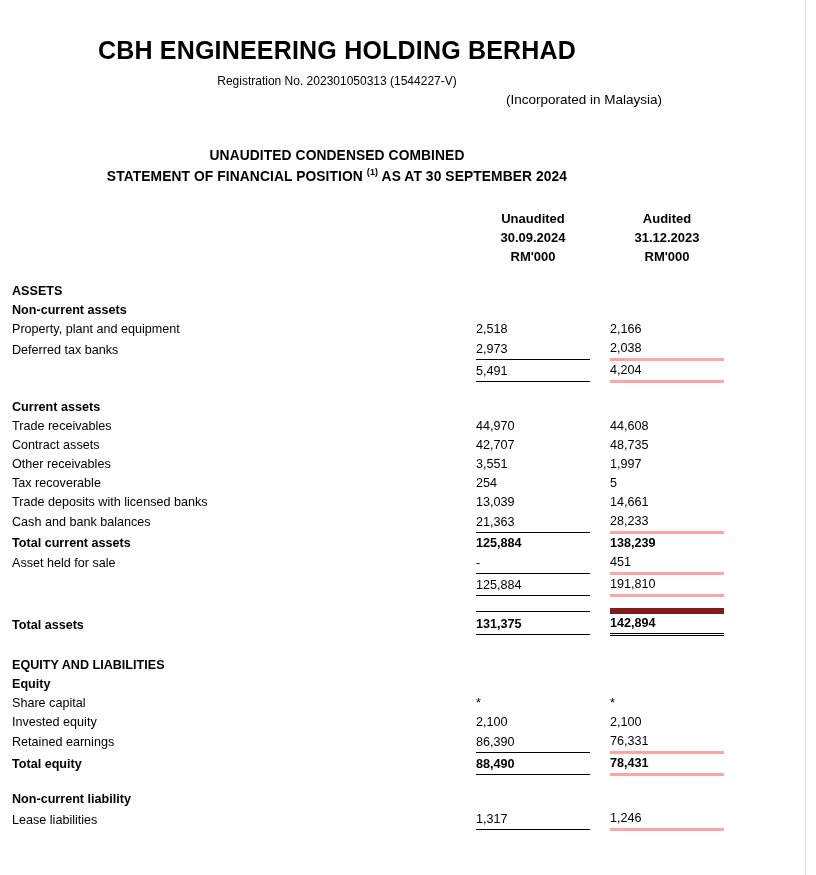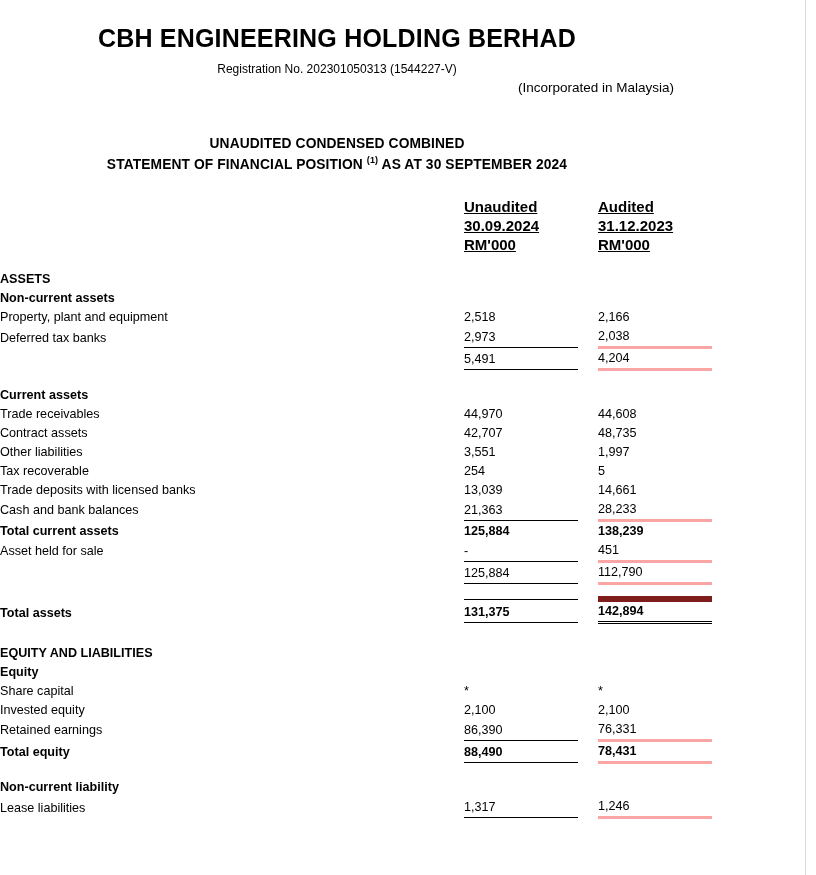--- a/index.html
+++ b/index.html
@@ -21,21 +21,21 @@
     top: 0; right: 10px;
     width: 1px; height: 875px;
     background: #d9d9d9;
   }
 
   .page {
     position: absolute;
     top: 0; left: 0;
     width: 674px;
     height: 875px;
-    padding: 0;
+    padding: 12px;
   }
 
   
   .doc-header { text-align: center; padding-top: 24px; }
   .company-name {
     font-size: 25px;
     font-weight: bold;
     letter-spacing: 0.2px;
     line-height: 1.15;
   }
@@ -68,21 +68,21 @@
 
   .lbl { padding-left: 72px; white-space: nowrap; }
   .num { text-align: left; padding-right: 2px; white-space: nowrap; }
 
   tr.r { height: 19px; }
   tr.r > td { height: 19px; line-height: 19px; }
 
   .bold { font-weight: bold; }
 
   
-  .colhead { text-align: left; font-weight: bold; font-size: 15px; line-height: 19px; text-decoration: underline; }
+  .colhead { text-align: center; font-weight: bold; font-size: 13px; line-height: 19px; }
 
   
   .rule-top    { border-top: 1.6px solid #000; }
   .rule-bottom { border-bottom: 1.6px solid #000; }
   .rule-bottom-thin { border-bottom: 3px solid #fca5a5; }
   .rule-top-thin    { border-top: 6px solid #7f1d1d; margin-top: 12px; }
   .dbl-bottom  { border-bottom: 3px double #000; }
   tr.sp-md { height: 16px; }
   tr.sp-md > td { height: 16px; }
   tr.sp-lg { height: 21px; }
@@ -193,21 +193,21 @@
         <td></td>
       </tr>
       <tr class="r">
         <td class="lbl">Contract assets</td>
         <td class="num">42,707</td>
         <td></td>
         <td class="num">48,735</td>
         <td></td>
       </tr>
       <tr class="r">
-        <td class="lbl">Other liabilities</td>
+        <td class="lbl">Other receivables</td>
         <td class="num">3,551</td>
         <td></td>
         <td class="num">1,997</td>
         <td></td>
       </tr>
       <tr class="r">
         <td class="lbl">Tax recoverable</td>
         <td class="num">254</td>
         <td></td>
         <td class="num">5</td>
@@ -238,21 +238,21 @@
         <td class="lbl">Asset held for sale</td>
         <td class="num rule-bottom">-</td>
         <td></td>
         <td class="num rule-bottom-thin">451</td>
         <td></td>
       </tr>
       <tr class="r">
         <td class="lbl"></td>
         <td class="num rule-bottom">125,884</td>
         <td></td>
-        <td class="num rule-bottom-thin">112,790</td>
+        <td class="num rule-bottom-thin">191,810</td>
         <td></td>
       </tr>
 
       <tr class="sp-md">
           <td colspan="5"></td>
         </tr>
 
       <tr class="r">
         <td class="lbl bold">Total assets</td>
         <td class="num bold rule-top rule-bottom">131,375</td>

